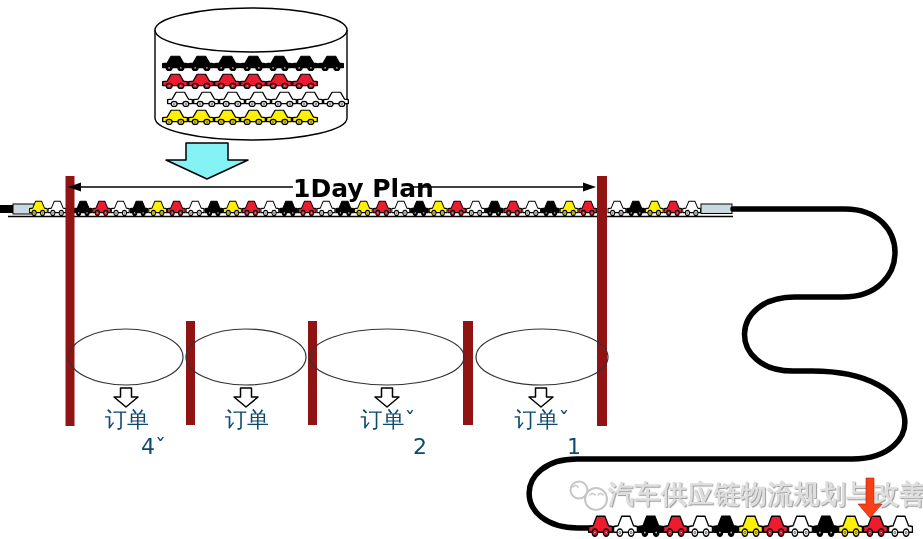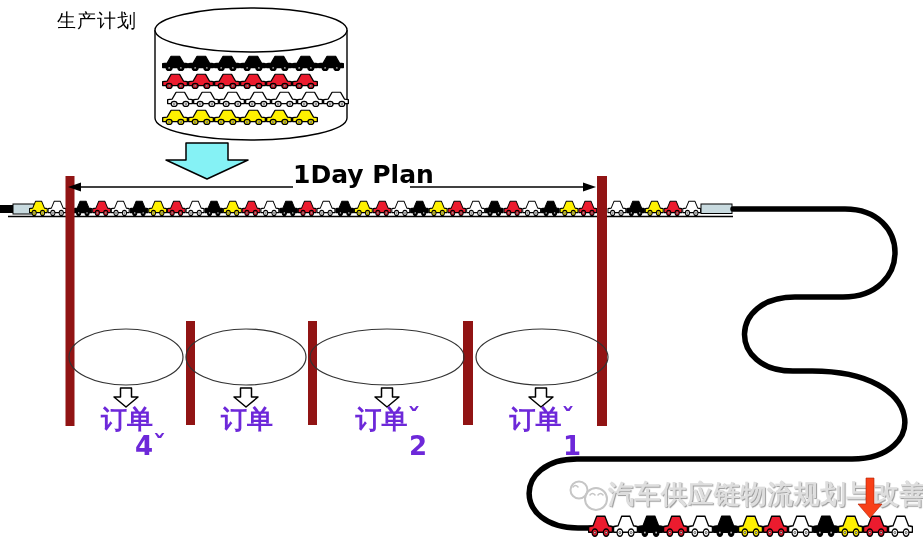--- a/index.html
+++ b/index.html
@@ -2,22 +2,22 @@
 <html><head>
 <meta charset="utf-8">
 <style>
   html,body{margin:0;padding:0;background:#fff;}
   .stage{position:relative;width:923px;height:539px;background:#ffffff;overflow:hidden;
          font-family:"DejaVu Sans","Liberation Sans",sans-serif;}
   .stage svg.scene{position:absolute;left:0;top:0;}
   .txt{position:absolute;color:#000;white-space:nowrap;}
   .production-plan{left:57px;top:8px;font-size:19px;letter-spacing:1px;}
   .cylinder-title{left:158px;top:15px;width:186px;text-align:center;font-size:19px;letter-spacing:1px;}
-  .day-plan{left:293px;top:160px;width:118px;text-align:left;font-size:25px;font-weight:600;}
-  .order{position:absolute;width:78px;text-align:center;font-size:26px;line-height:27px;font-weight:700;color:#6d28d9;}
+  .day-plan{left:293px;top:174px;width:118px;text-align:left;font-size:25px;font-weight:600;}
+  .order{position:absolute;width:78px;text-align:center;font-size:22px;line-height:27px;font-weight:400;color:#0c4a6e;}
   .order .num{display:block;text-align:right;padding-left:18px;}
   .o1{left:88px;top:406px;}
   .o2{left:208px;top:406px;}
   .o3{left:349px;top:406px;}
   .o4{left:503px;top:406px;}
   .watermark{left:608px;top:477px;font-size:26px;font-weight:bold;letter-spacing:.5px;
              color:#dedede;text-shadow:1px 1px 1px #9a9a9a,-1px -1px 1px #ffffff;}
 </style>
 </head>
 <body>
@@ -593,21 +593,20 @@
           <path d="M1 17 L8 16 L14 4 L27 4 L33 16 L39 17 L39 24 L1 24 Z" fill="#FFFFFF" stroke="#000000" stroke-width="2" stroke-linejoin="round"></path>
           <circle cx="11" cy="24.5" r="4.5" fill="#FFFFFF" stroke="#000000" stroke-width="2"></circle>
           <circle cx="11" cy="24.5" r="1.5" fill="#fff" stroke="#000000" stroke-width="0.8"></circle>
           <circle cx="29" cy="24.5" r="4.5" fill="#FFFFFF" stroke="#000000" stroke-width="2"></circle>
           <circle cx="29" cy="24.5" r="1.5" fill="#fff" stroke="#000000" stroke-width="0.8"></circle>
         </g>
       </g>
       <polygon points="866,478 874,478 874,504 882,504 870,518 858,504 866,504" fill="#F84018" stroke="#b02000" stroke-width="0.6" stroke-linejoin="round"></polygon>
     </svg>
 
-  <div class="txt production-plan">生产计划</div>
   <div class="txt day-plan">1Day Plan</div>
 
   <div class="order o1"><span>订单</span><span class="num">4ˇ</span></div>
   <div class="order o2"><span>订单</span></div>
   <div class="order o3"><span>订单ˇ</span><span class="num">2</span></div>
   <div class="order o4"><span>订单ˇ</span><span class="num">1</span></div>
 
 </div>
 
 </body></html>

